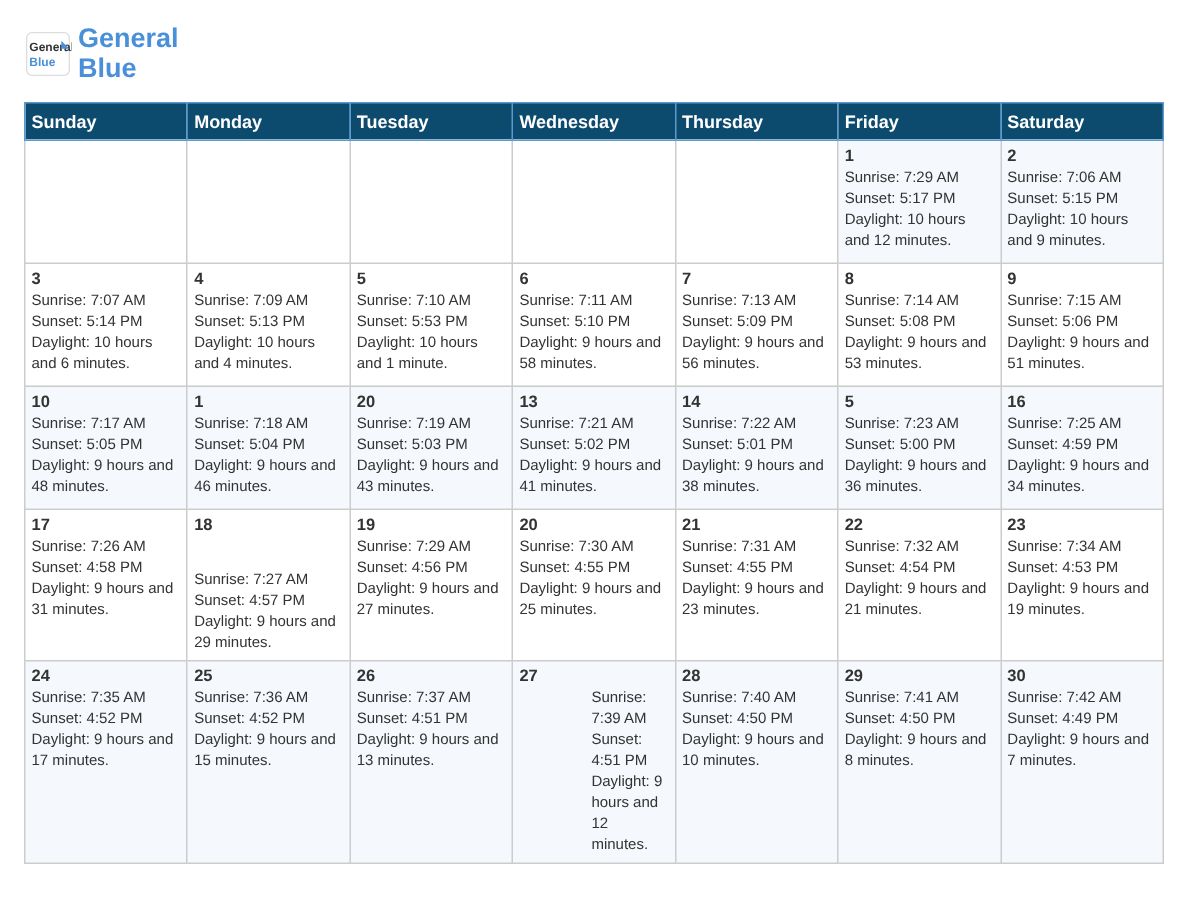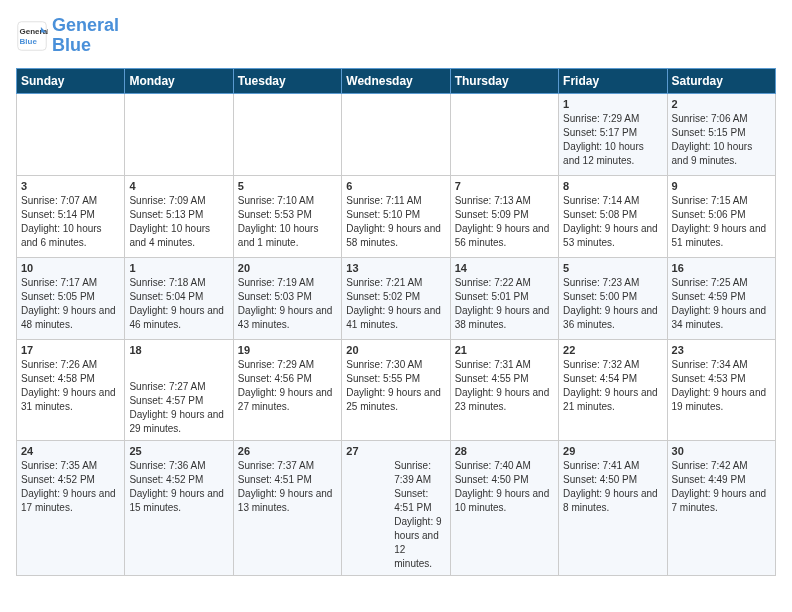--- a/index.html
+++ b/index.html
@@ -237,21 +237,21 @@
         </td>
         <td>
           <span class="day-num">19</span>
           <div class="day-info" style="white-space: pre-line;">Sunrise: 7:29 AM
 Sunset: 4:56 PM
 Daylight: 9 hours and 27 minutes.</div>
         </td>
         <td>
           <span class="day-num">20</span>
           <div class="day-info" style="white-space: pre-line;">Sunrise: 7:30 AM
-Sunset: 5:55 PM
+Sunset: 4:55 PM
 Daylight: 9 hours and 25 minutes.</div>
         </td>
         <td>
           <span class="day-num">21</span>
           <div class="day-info" style="white-space: pre-line;">Sunrise: 7:31 AM
 Sunset: 4:55 PM
 Daylight: 9 hours and 23 minutes.</div>
         </td>
         <td>
           <span class="day-num">22</span>

